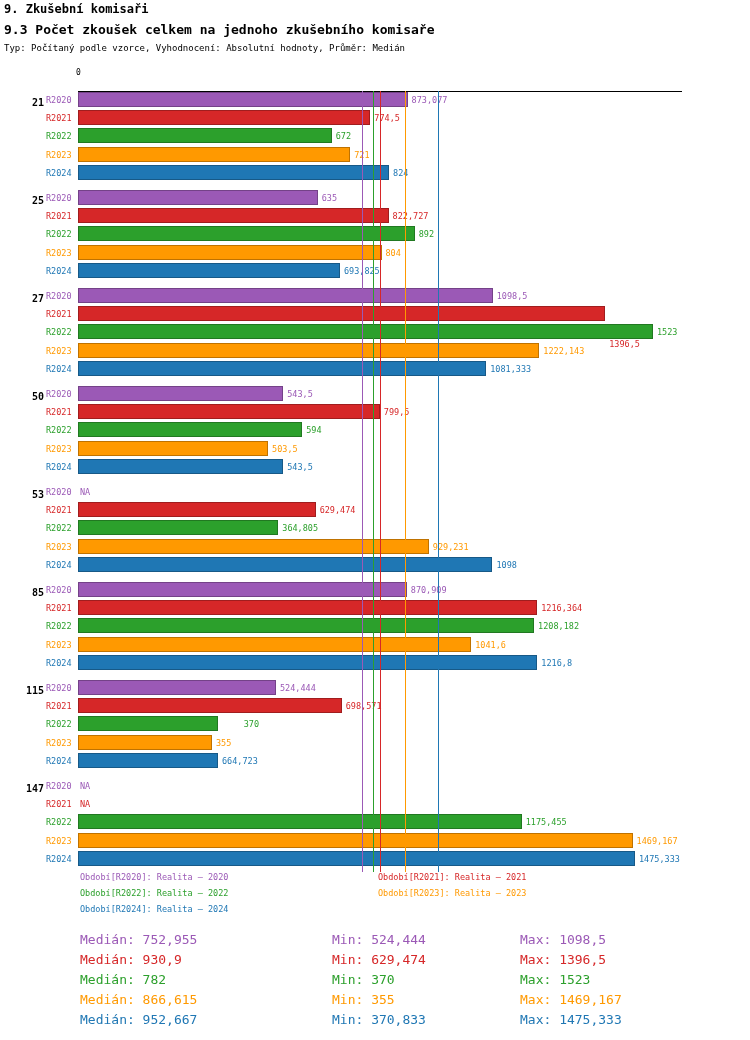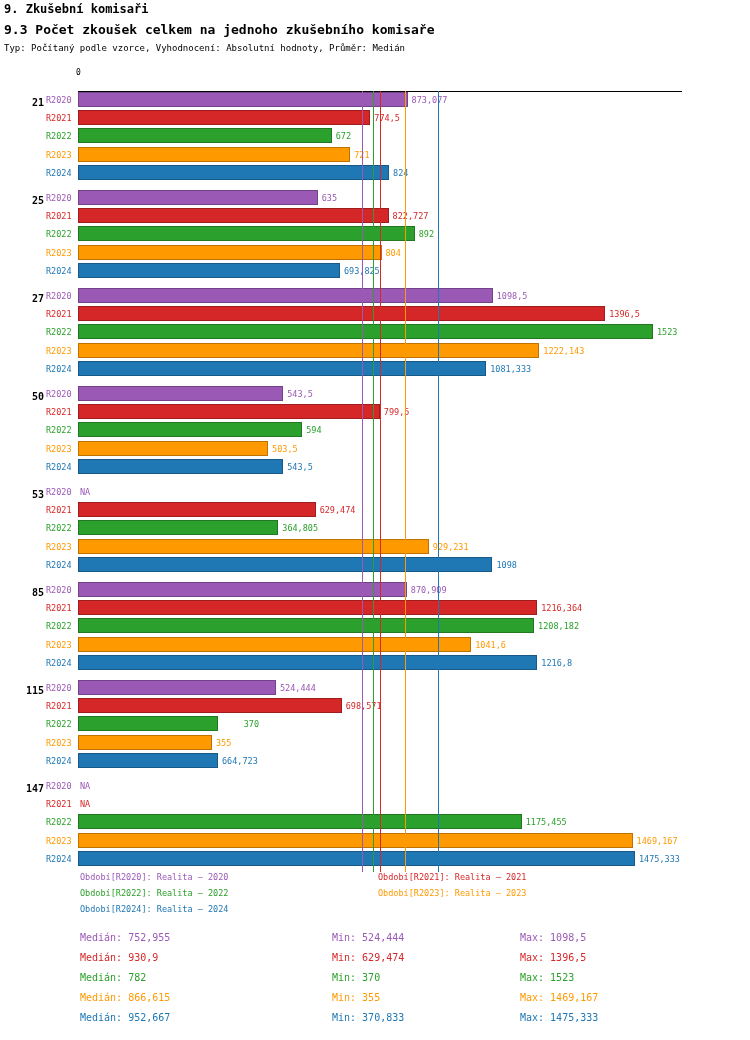--- a/index.html
+++ b/index.html
@@ -114,21 +114,21 @@
     top: 872px;
     width: 750px;
   }
   .legend-item {
     position: absolute;
     font-size: 8.5px;
     white-space: nowrap;
   }
   .stat {
     position: absolute;
-    font-size: 10px;
+    font-size: 13px;
     white-space: nowrap;
   }
 </style>
 </head>
 <body>
 
 <div class="title1">9. Zkušební komisaři</div>
 <div class="title2">9.3 Počet zkoušek celkem na jednoho zkušebního komisaře</div>
 <div class="subtitle">Typ: Počítaný podle vzorce, Vyhodnocení: Absolutní hodnoty, Průměr: Medián</div>
 
@@ -194,21 +194,21 @@
     <div class="group" style="top: 207px; height: 91px;">
       <div class="group-label">27</div>
       <div class="bar-row" style="top: 0px;">
         <div class="bar-label" style="color: rgb(155, 89, 182);">R2020</div>
         <div class="bar" style="width: 414.684px; background: rgb(155, 89, 182);"></div>
         <div class="bar-value" style="left: 496.684px; color: rgb(155, 89, 182);">1098,5</div>
       </div>
       <div class="bar-row" style="top: 18.2px;">
         <div class="bar-label" style="color: rgb(214, 39, 40);">R2021</div>
         <div class="bar" style="width: 527.179px; background: rgb(214, 39, 40);"></div>
-        <div class="bar-value" style="left: 609.179px; color: rgb(214, 39, 40);">1396,5</div>
+        <div class="bar-value" style="left: 609.179px; color: rgb(214, 39, 40); margin-top: 30px;">1396,5</div>
       </div>
       <div class="bar-row" style="top: 36.4px;">
         <div class="bar-label" style="color: rgb(44, 160, 44);">R2022</div>
         <div class="bar" style="width: 574.933px; background: rgb(44, 160, 44);"></div>
         <div class="bar-value" style="left: 656.933px; color: rgb(44, 160, 44);">1523</div>
       </div>
       <div class="bar-row" style="top: 54.6px;">
         <div class="bar-label" style="color: rgb(255, 153, 0);">R2023</div>
         <div class="bar" style="width: 461.359px; background: rgb(255, 153, 0);"></div>
         <div class="bar-value" style="left: 543.359px; color: rgb(255, 153, 0);">1222,143</div>

